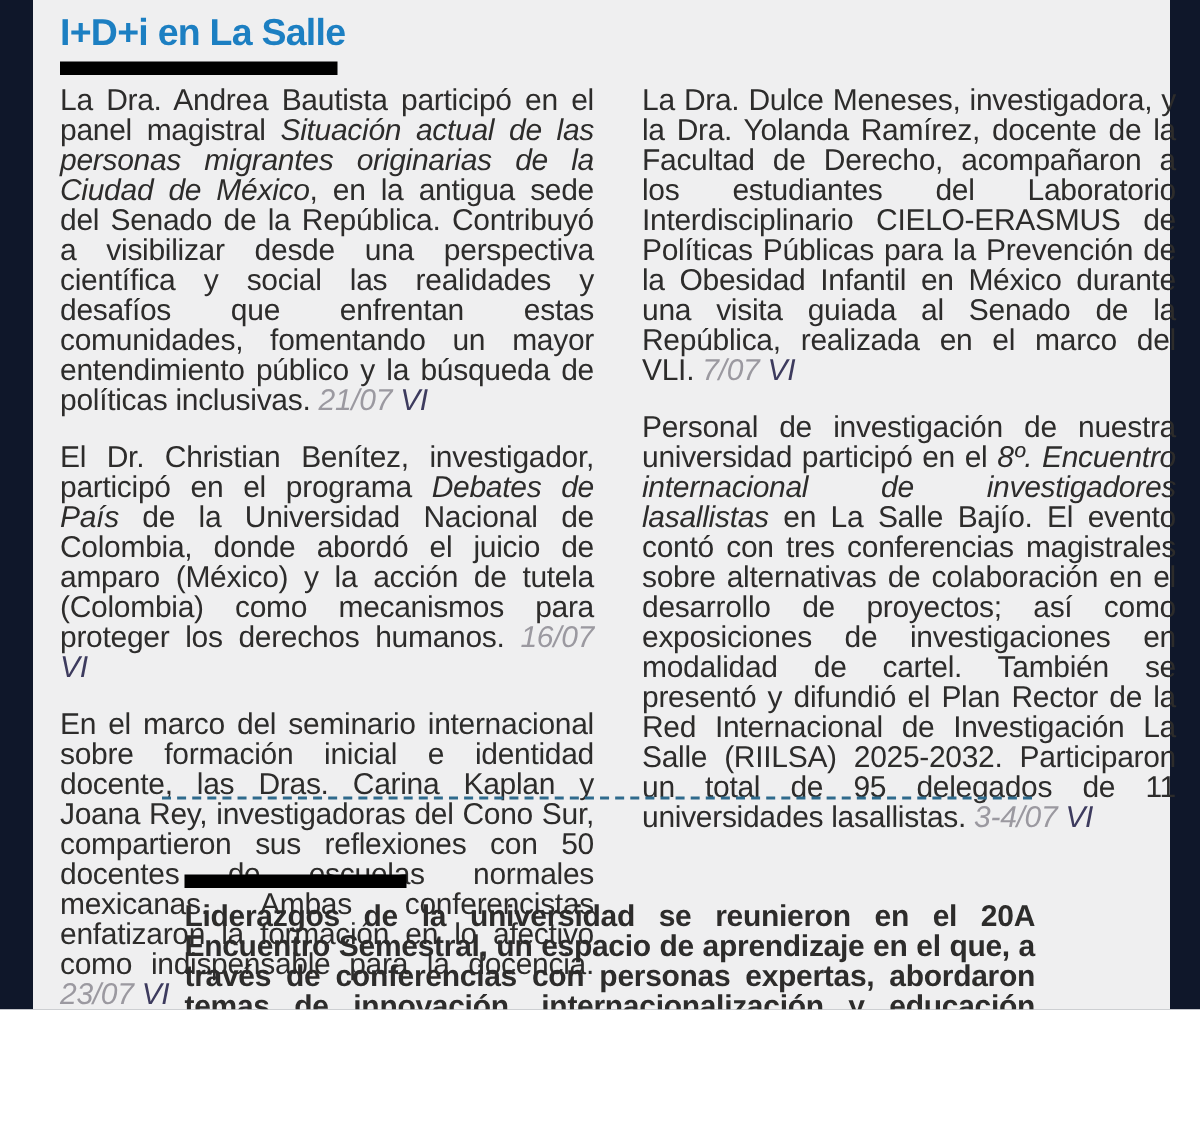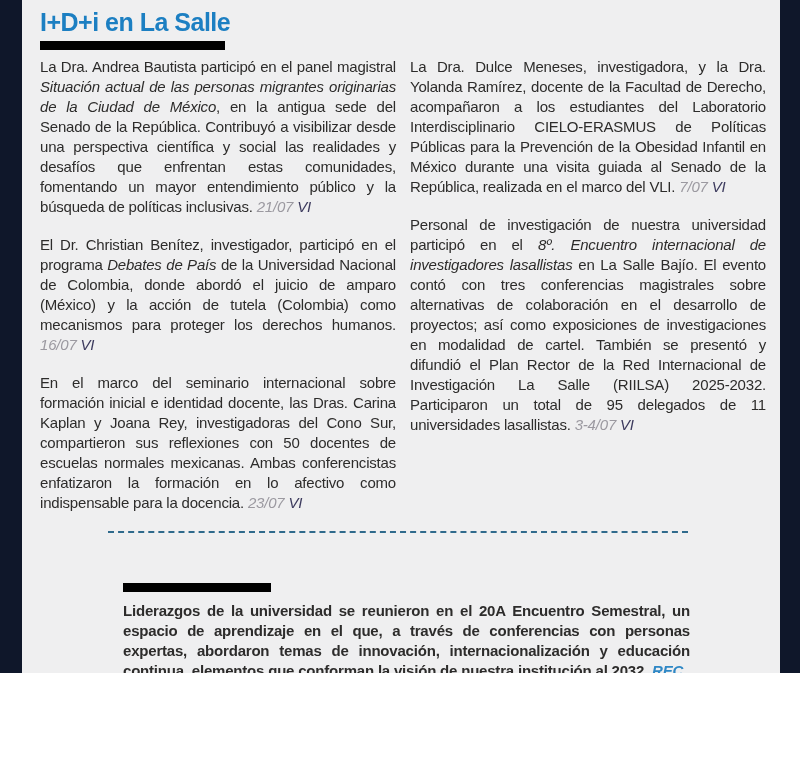--- a/index.html
+++ b/index.html
@@ -33,24 +33,24 @@
     background: #000000;
   }
   .bar-idi { left: 18px; top: 41px; width: 185px; }
   .bar-alday { left: 101px; top: 583px; width: 148px; }
   .col {
     position: absolute;
     top: 57px;
     width: 356px;
   }
   .col-left  { left: 18px; }
-  .col-right { left: 388px; }
+  .col-right { left: 406px; }
   .body-text p {
     margin: 0 0 18px 0;
-    font-size: 15px;
+    font-size: 20px;
     line-height: 20px;
     letter-spacing: -0.2px;
     text-align: justify;
     color: #2d2c2b;
   }
   .alday-par {
     position: absolute;
     left: 101px; top: 601px;
     width: 567px;
     font-weight: bold;

